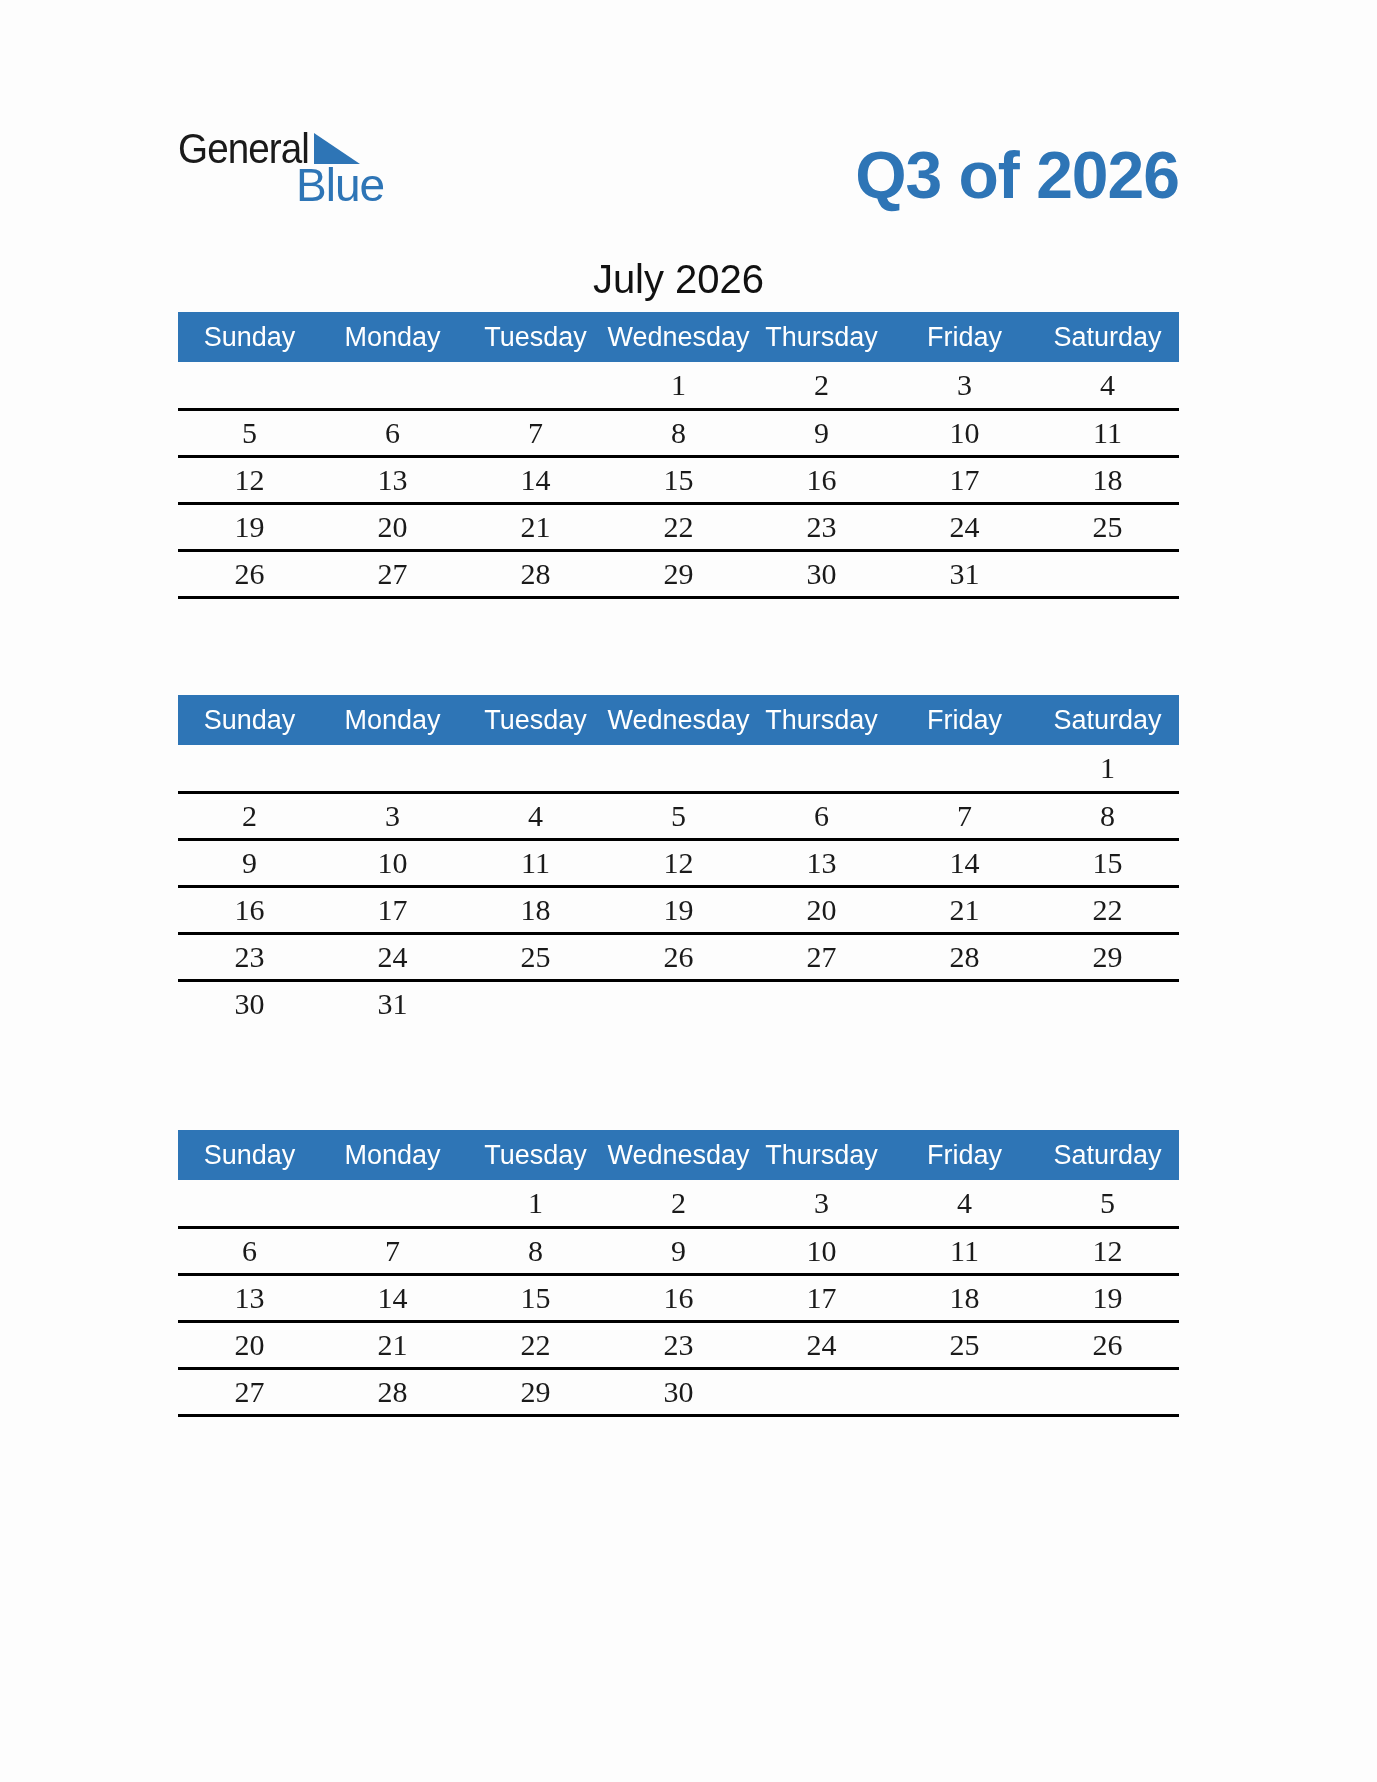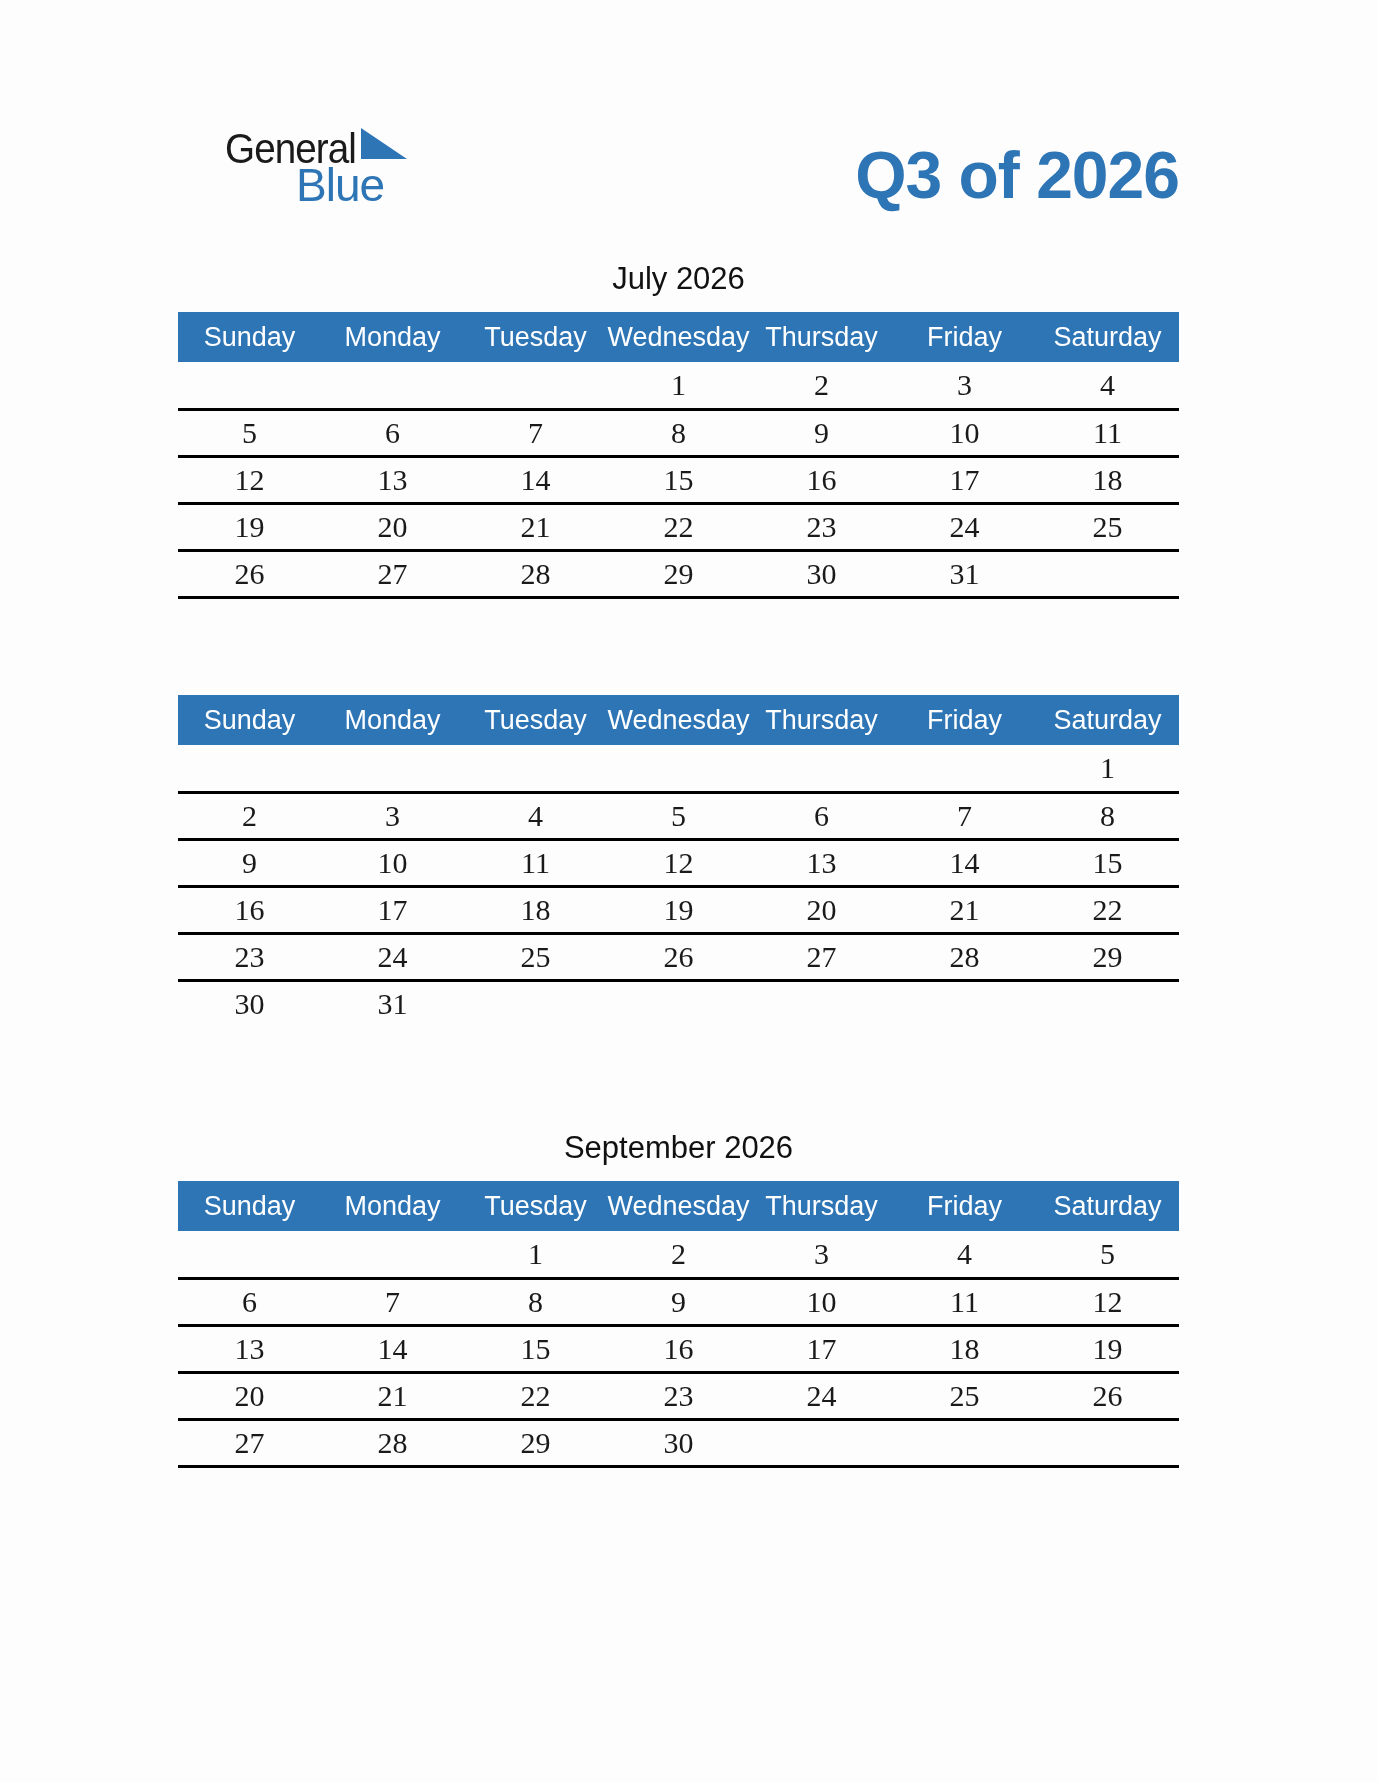--- a/index.html
+++ b/index.html
@@ -9,41 +9,41 @@
     position:relative; width:1377px; height:1782px;
     background:#fdfdfd; overflow:hidden;
     font-family:"Liberation Sans", sans-serif;
   }
   
   .header {
     position:absolute; left:178px; top:128px; width:1001px;
     display:flex; justify-content:space-between; align-items:flex-start;
   }
   .logo { line-height:1; }
-  .logo-line1 { display:flex; align-items:flex-start;margin-left:47px; }
+  .logo-line1 { display:flex; align-items:center; }
   .logo-general {
     font-size:42px; color:#1a1a1a; letter-spacing:-1px;
     display:inline-block; transform:scaleX(0.92); transform-origin:left bottom;
   }
   .logo-triangle { display:block; margin-left:-6px; margin-bottom:2px; }
   .logo-blue {
     font-size:46px; color:var(--accent); letter-spacing:-1px;
     margin-top:-8px; padding-left:118px; line-height:1;
   }
   .quarter-title {
     font-size:66px; font-weight:bold; color:var(--accent);
     letter-spacing:-1px; line-height:1; margin-top:14px;text-align:right;
   }
   
   .month { position:absolute; left:178px; width:1001px; }
   .month:nth-of-type(1) { top:261px; }
   .month:nth-of-type(2) { top:695px; }
   .month:nth-of-type(3) { top:1130px; }
   .month-title {
-    text-align:center; font-size:31px; color:#111111;
+    text-align:center; font-size:40px; color:#111111;
     line-height:36px; height:36px; margin-bottom:15px;
   }
   table.cal { width:1001px; border-collapse:collapse; table-layout:fixed; }
   table.cal th {
     background:var(--accent); color:#ffffff; font-weight:normal;
     font-size:27px; height:50px; text-align:center; vertical-align:middle;
   }
   table.cal td {
     height:47px; text-align:center; vertical-align:middle;
     font-family:"Liberation Serif", serif; font-size:30px; color:#1a1a1a;
@@ -198,21 +198,20 @@
               <td></td>
               <td></td>
               <td></td>
               <td></td>
               <td></td>
             </tr>
           </tbody>
         </table>
       </div>
       <div class="month">
-        <div class="month-title">September 2026</div>
         <table class="cal">
           <thead>
             <tr>
               <th>Sunday</th>
               <th>Monday</th>
               <th>Tuesday</th>
               <th>Wednesday</th>
               <th>Thursday</th>
               <th>Friday</th>
               <th>Saturday</th>

